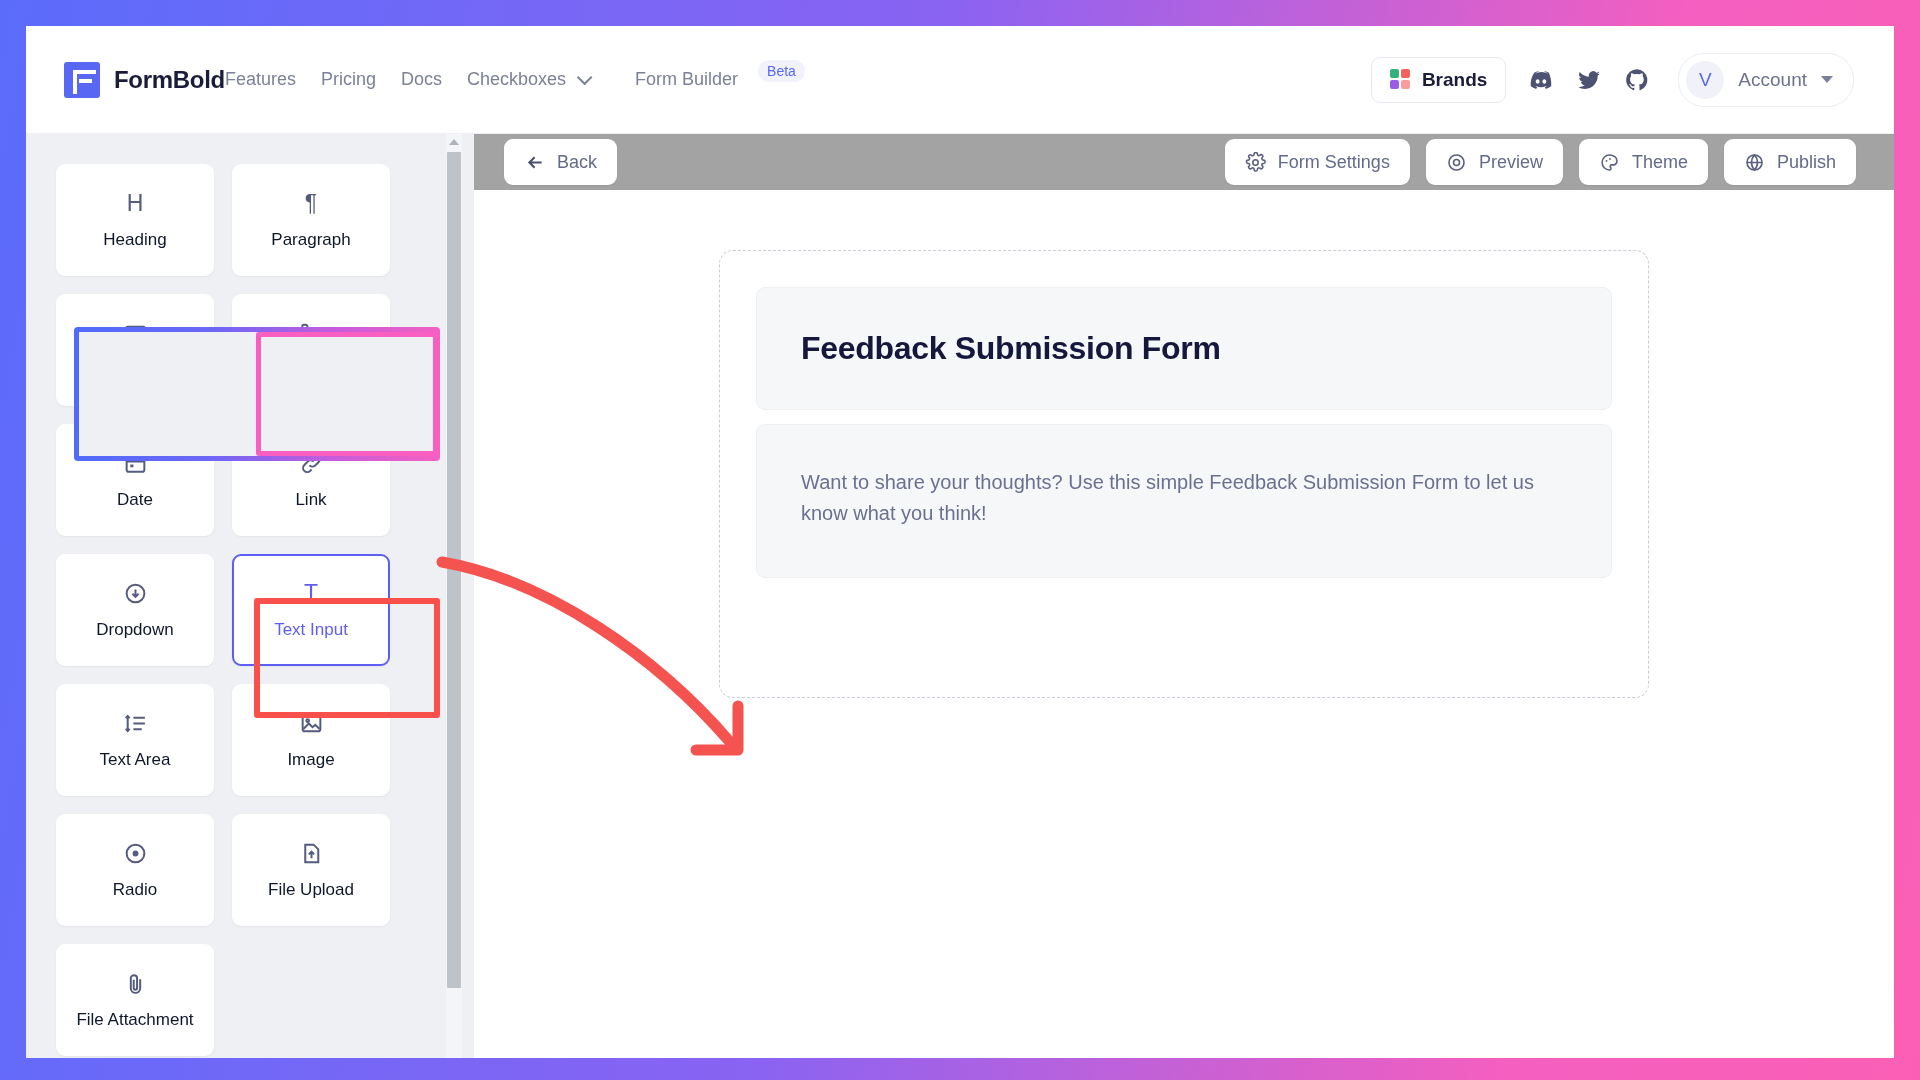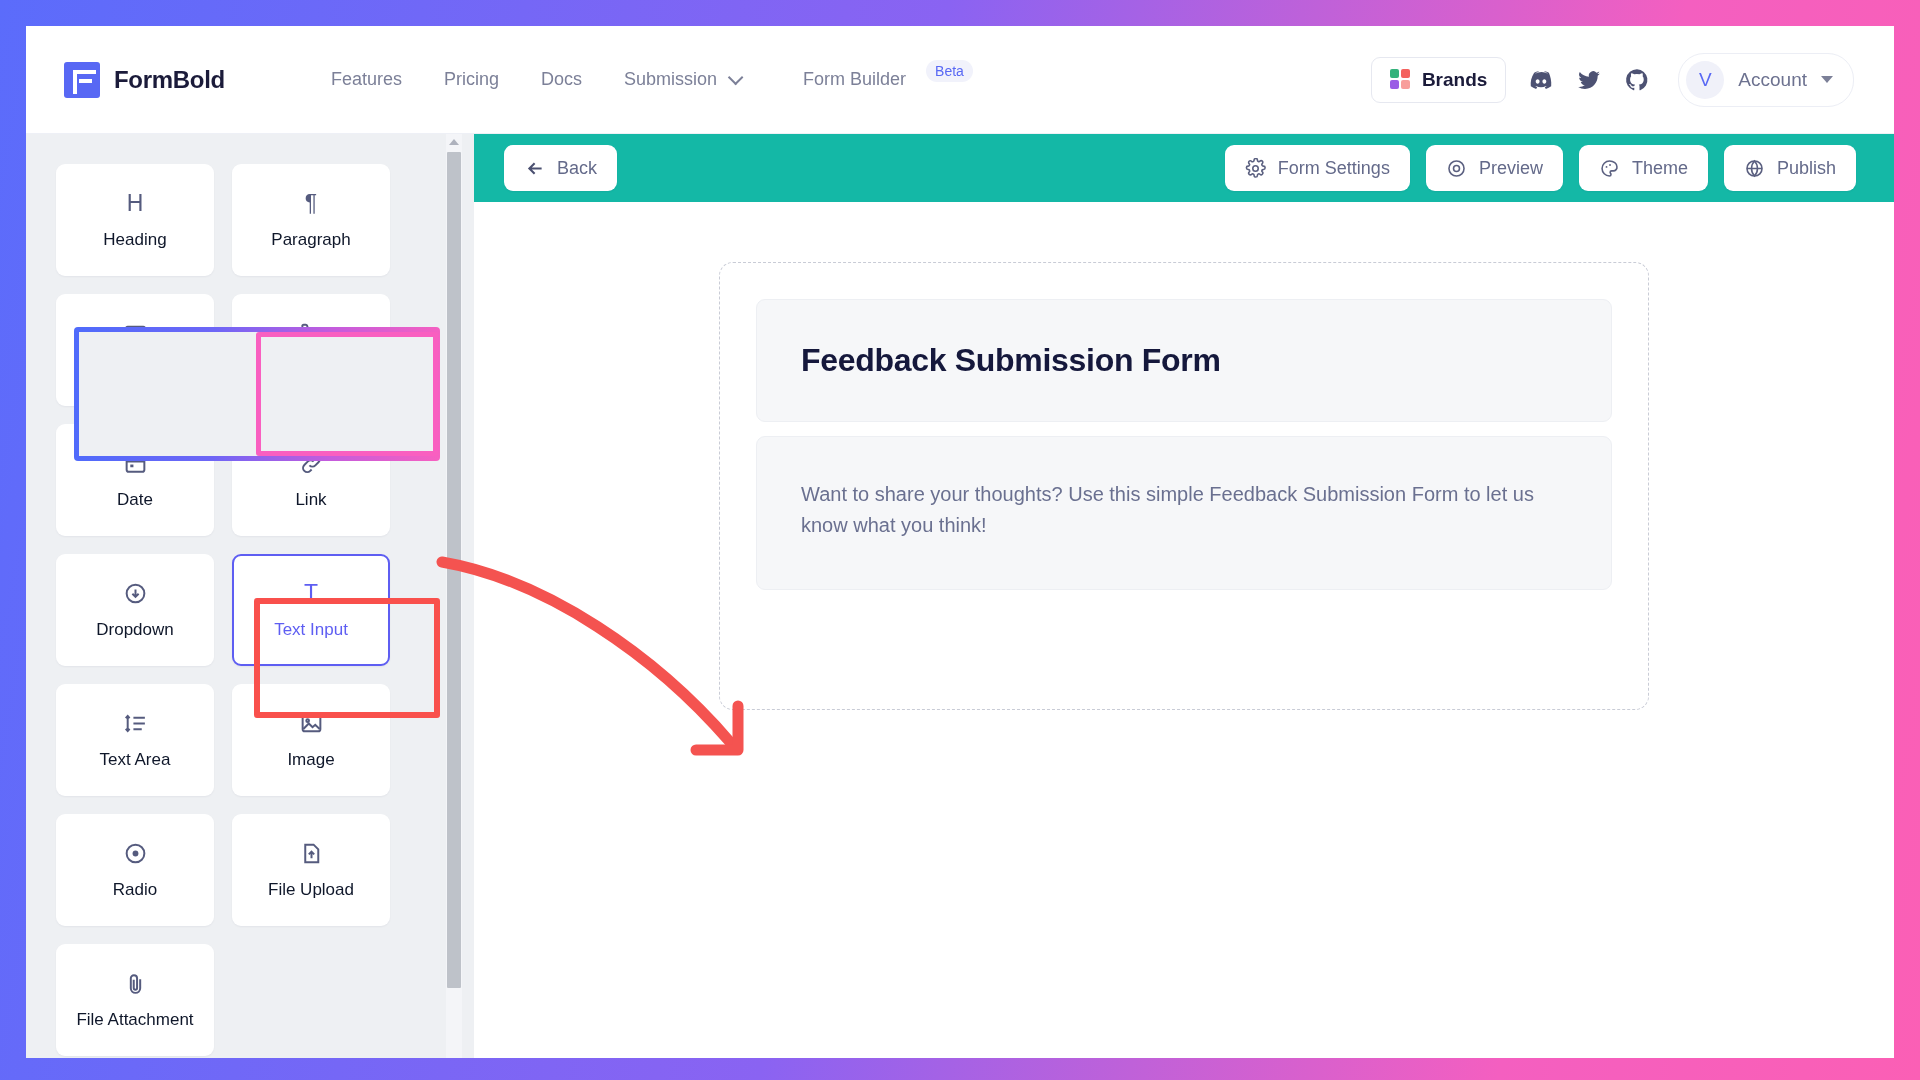--- a/index.html
+++ b/index.html
@@ -67,22 +67,21 @@
   .brand-name {
     font-size: 24px;
     font-weight: bold;
     color: #1b1b3a;
     letter-spacing: -0.3px;
   }
 
   #nav-links {
     display: flex;
     align-items: center;
-    gap: 42px;
-    margin-left: 106px;
+    gap: 25px;
   }
   .nav-link {
     font-size: 18px;
     color: #7c8098;
     cursor: pointer;
     white-space: nowrap;
     display: flex;
     align-items: center;
     gap: 11px;
   }
@@ -255,22 +254,22 @@
 
   
   #builder {
     flex: 1;
     display: flex;
     flex-direction: column;
     background: #ffffff;
     position: relative;
   }
   #builder-toolbar {
-    height: 68px;
-    background: #14b8a6;
+    height: 56px;
+    background: #a3a3a3;
     display: flex;
     align-items: center;
     padding: 0 38px 0 30px;
   }
   .tb-btn {
     display: flex;
     align-items: center;
     gap: 11px;
     background: #ffffff;
     border-radius: 9px;
@@ -373,21 +372,21 @@
       <div class="nav-link">
         <span>Features</span>
       </div>
       <div class="nav-link">
         <span>Pricing</span>
       </div>
       <div class="nav-link">
         <span>Docs</span>
       </div>
       <div class="nav-link">
-        <span>Submission</span>
+        <span>Checkboxes</span>
         <span class="chev-thin"></span>
       </div>
       <div class="nav-link" style="margin-left:22px;">
         <span>Form Builder</span>
         <span class="beta-badge">Beta</span>
       </div>
     </div>
 
     <div id="nav-right">
 

